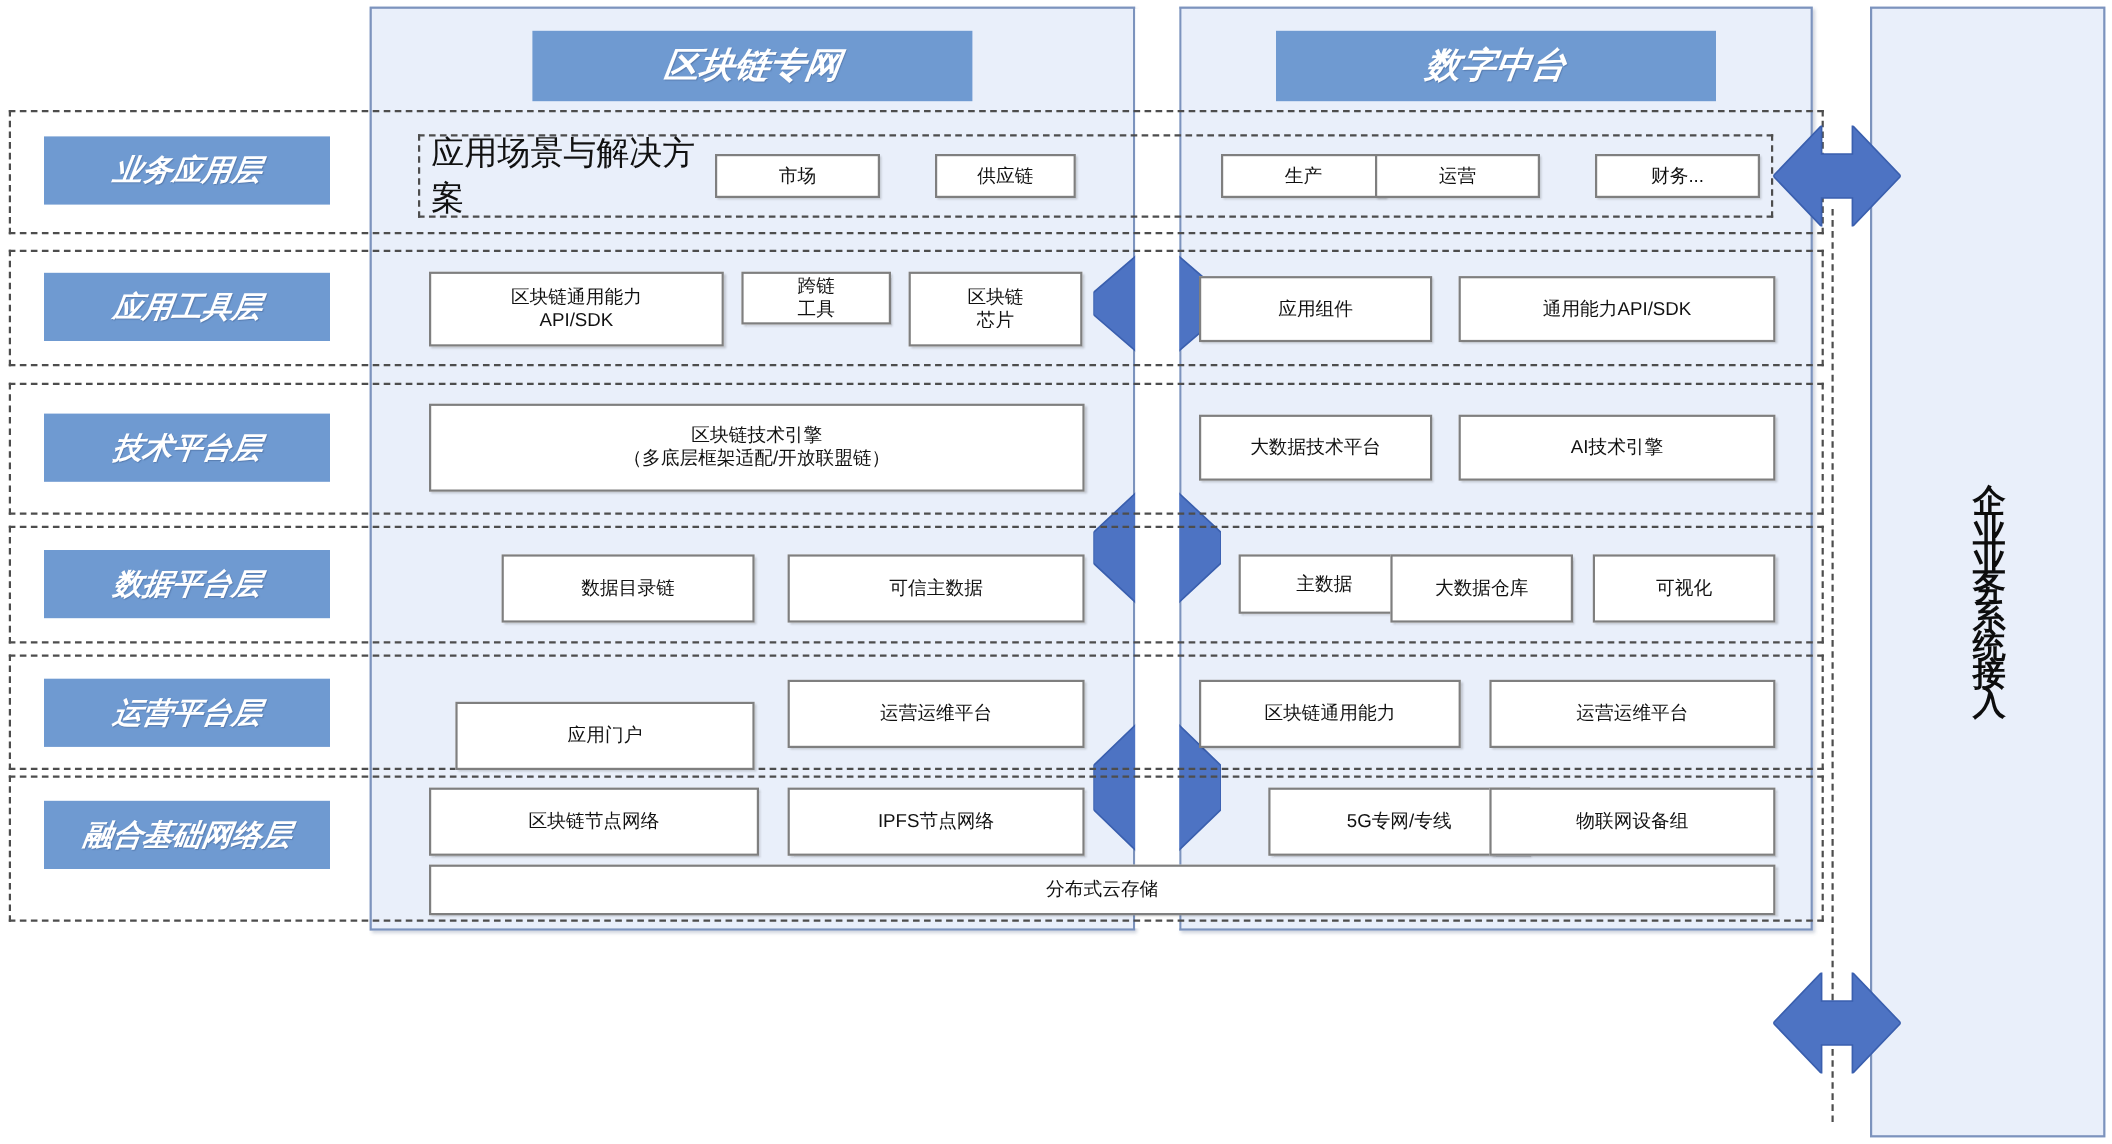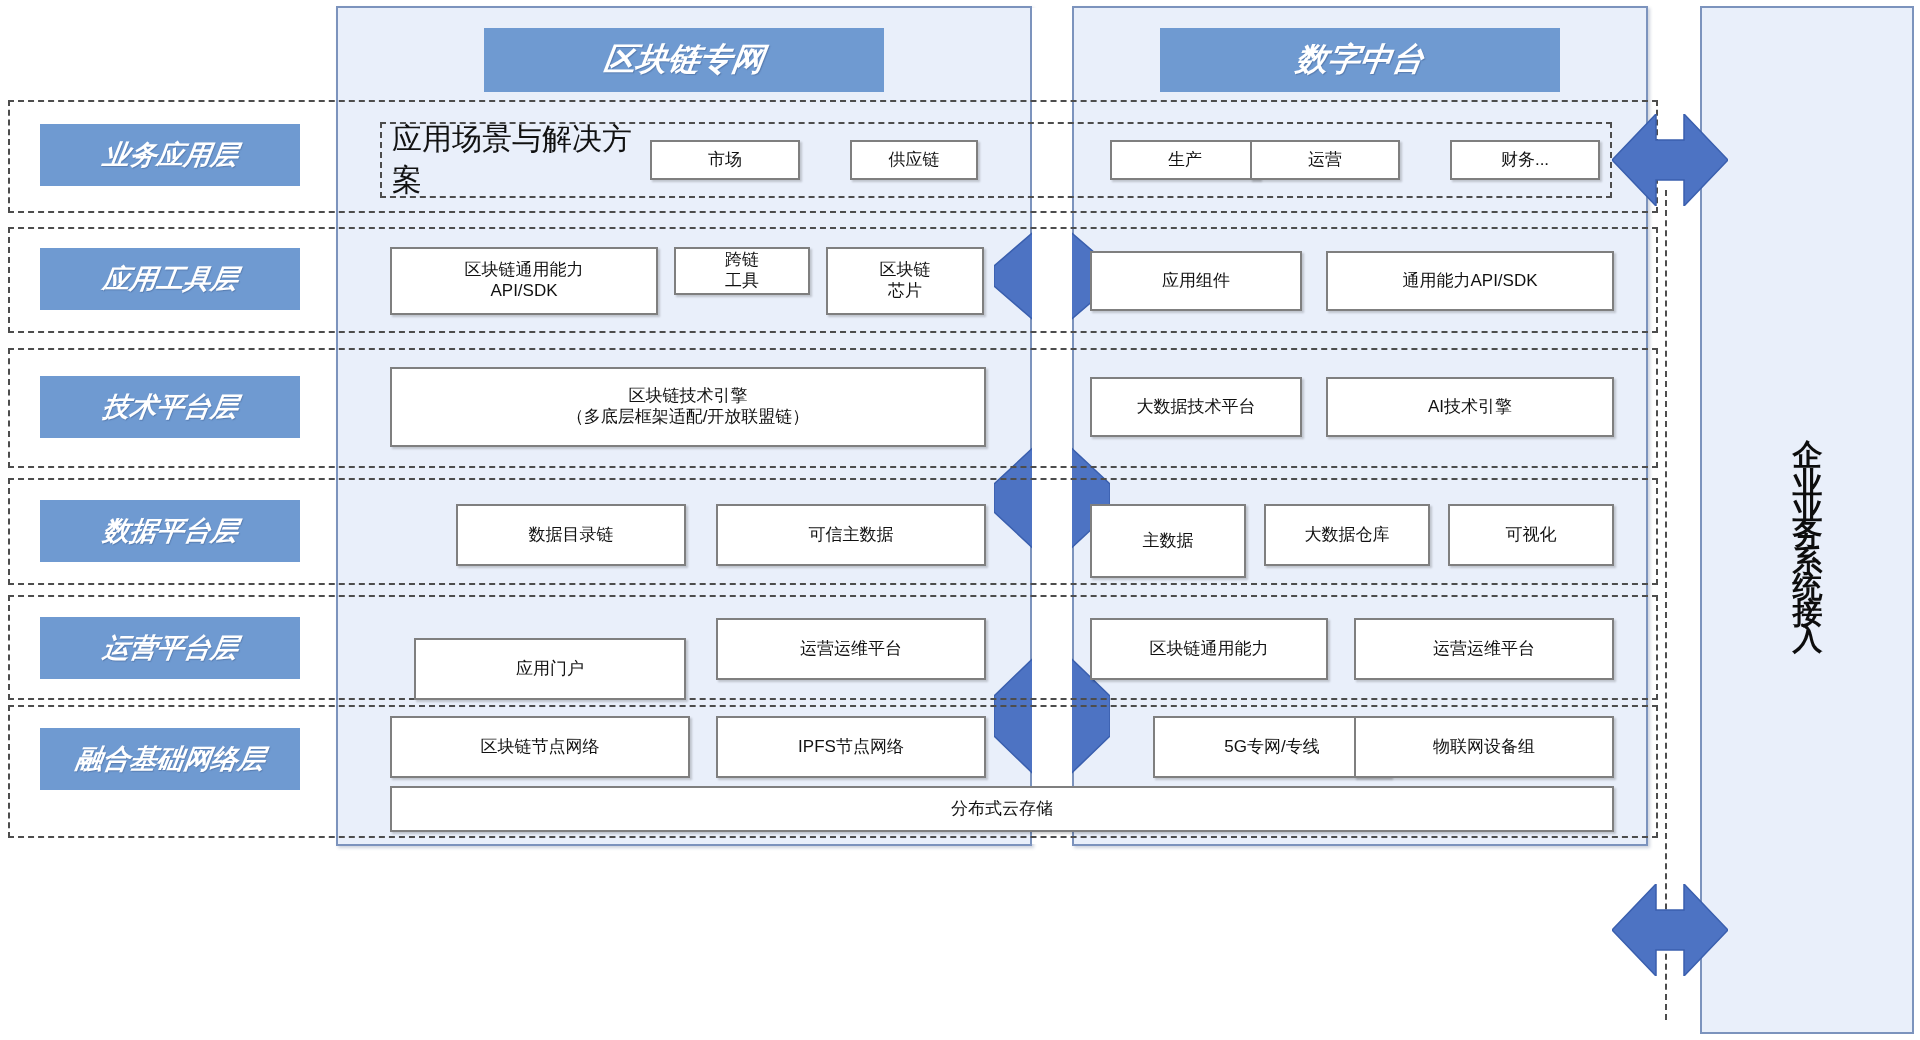--- a/index.html
+++ b/index.html
@@ -131,21 +131,21 @@
   <div class="bx" style="left:1090px;top:251px;width:212px;height:60px;">应用组件</div>
   <div class="bx" style="left:1326px;top:251px;width:288px;height:60px;">通用能力API/SDK</div>
 
   <div class="bx" style="left:390px;top:367px;width:596px;height:80px;">区块链技术引擎
 （多底层框架适配/开放联盟链）</div>
   <div class="bx" style="left:1090px;top:377px;width:212px;height:60px;">大数据技术平台</div>
   <div class="bx" style="left:1326px;top:377px;width:288px;height:60px;">AI技术引擎</div>
 
   <div class="bx" style="left:414px;top:504px;width:230px;height:62px;margin-left:42px;">数据目录链</div>
   <div class="bx" style="left:716px;top:504px;width:270px;height:62px;">可信主数据</div>
-  <div class="bx" style="left:1090px;top:504px;width:156px;height:74px;font-family:Liberation Serif, serif;">主数据</div>
+  <div class="bx" style="left:1126px;top:504px;width:156px;height:54px;font-family:Liberation Serif, serif;">主数据</div>
   <div class="bx" style="left:1448px;top:504px;width:166px;height:62px;">可视化</div>
   <div class="bx" style="left:1264px;top:504px;width:166px;height:62px;">大数据仓库</div>
 
   <div class="bx" style="left:414px;top:618px;width:272px;height:62px;margin-top:20px;">应用门户</div>
   <div class="bx" style="left:716px;top:618px;width:270px;height:62px;">运营运维平台</div>
   <div class="bx" style="left:1090px;top:618px;width:238px;height:62px;">区块链通用能力</div>
   <div class="bx" style="left:1354px;top:618px;width:260px;height:62px;">运营运维平台</div>
 
   <div class="bx" style="left:390px;top:716px;width:300px;height:62px;">区块链节点网络</div>
   <div class="bx" style="left:716px;top:716px;width:270px;height:62px;">IPFS节点网络</div>

